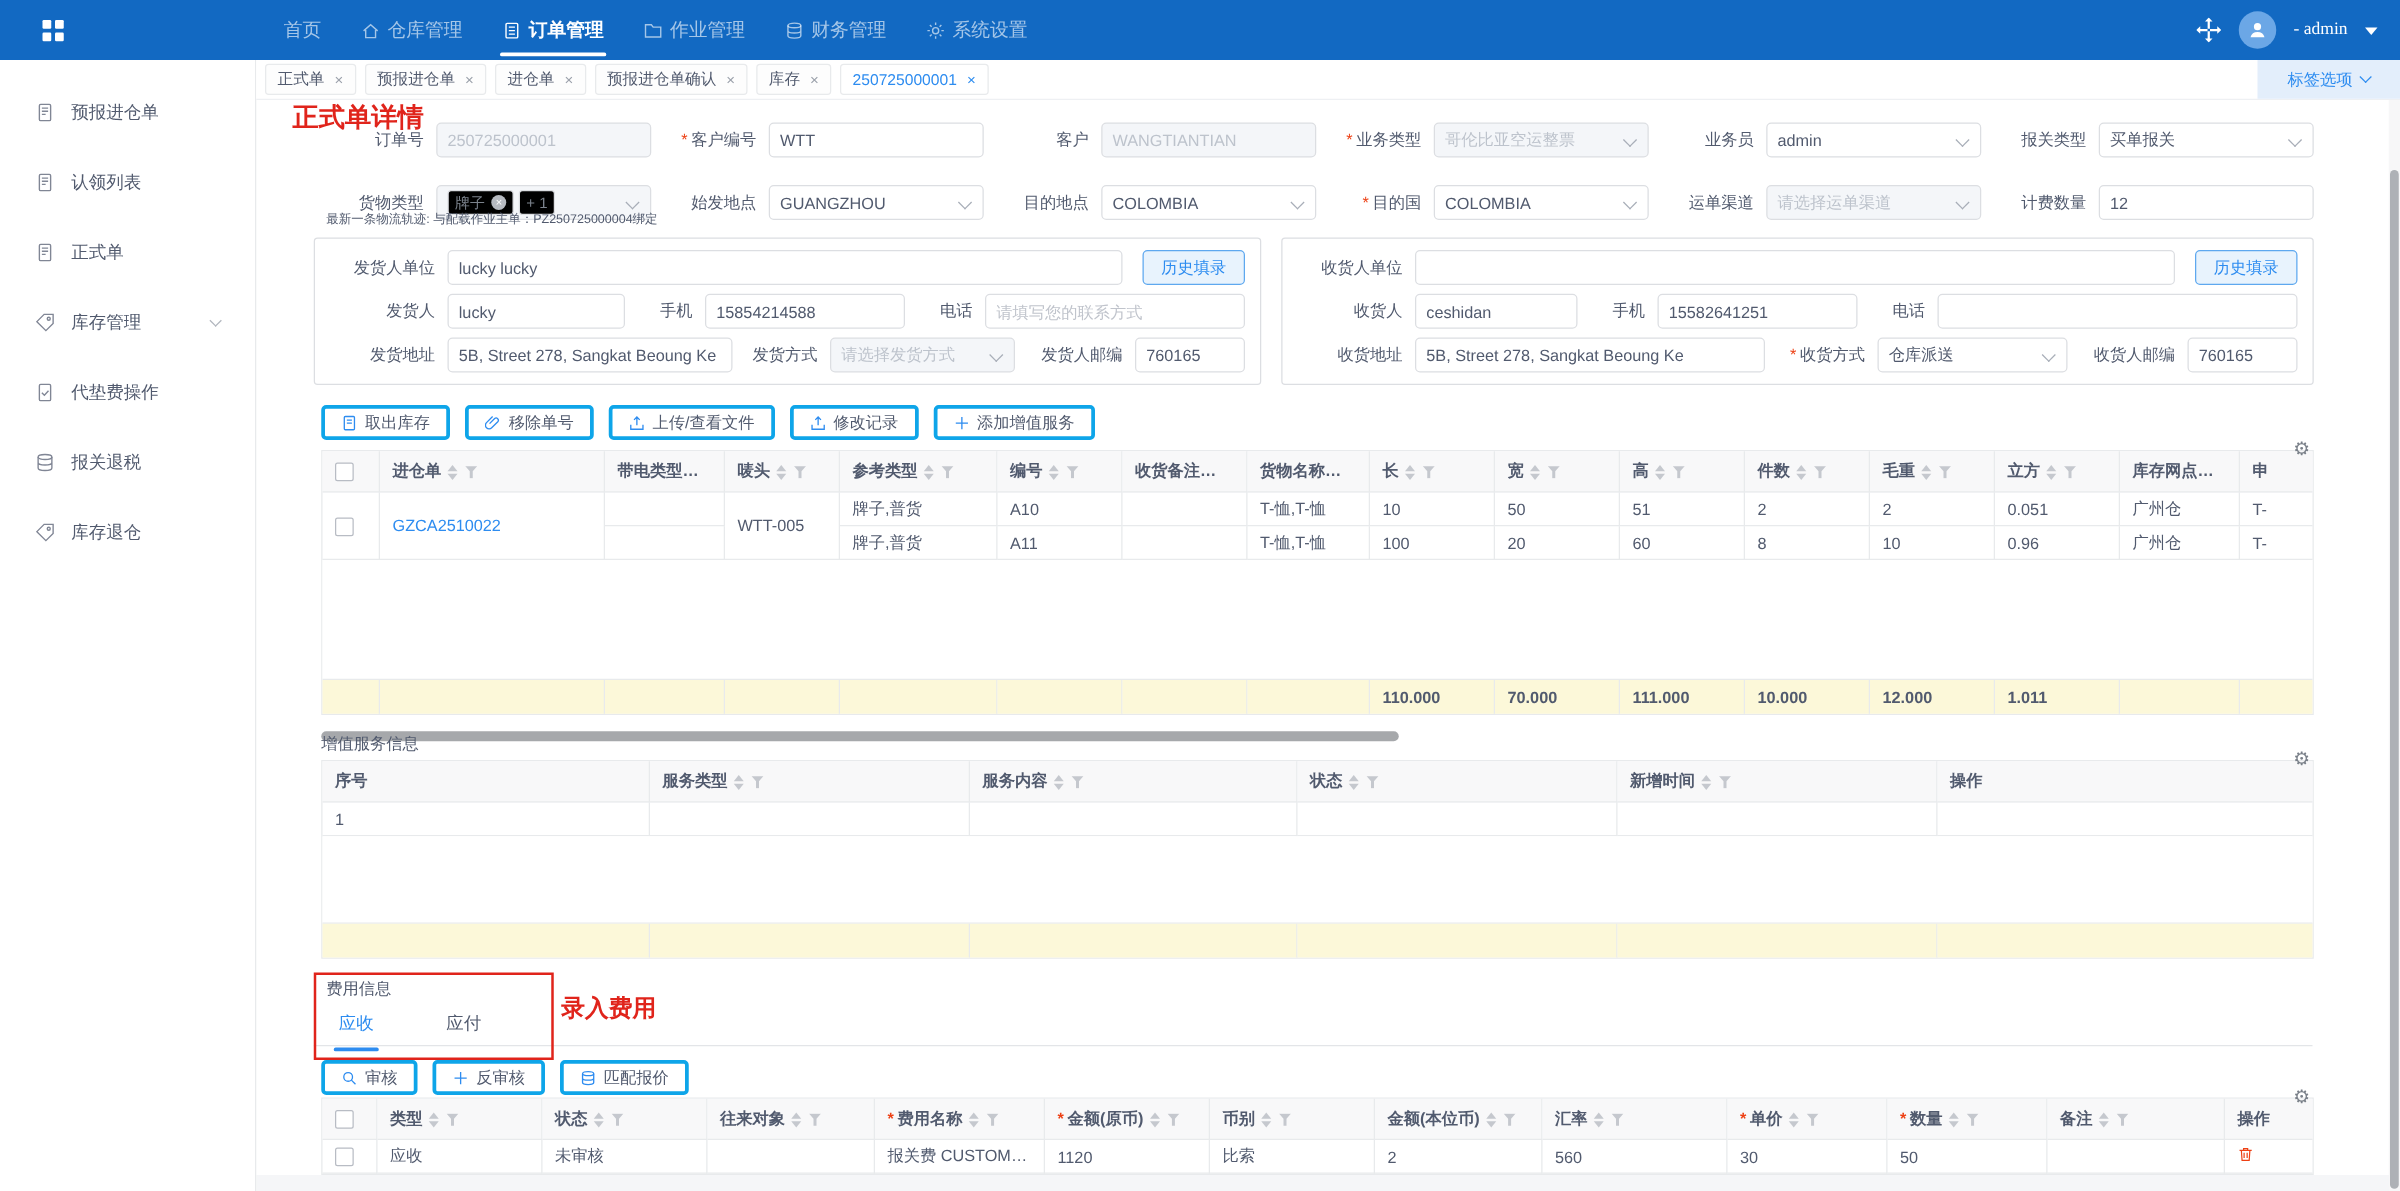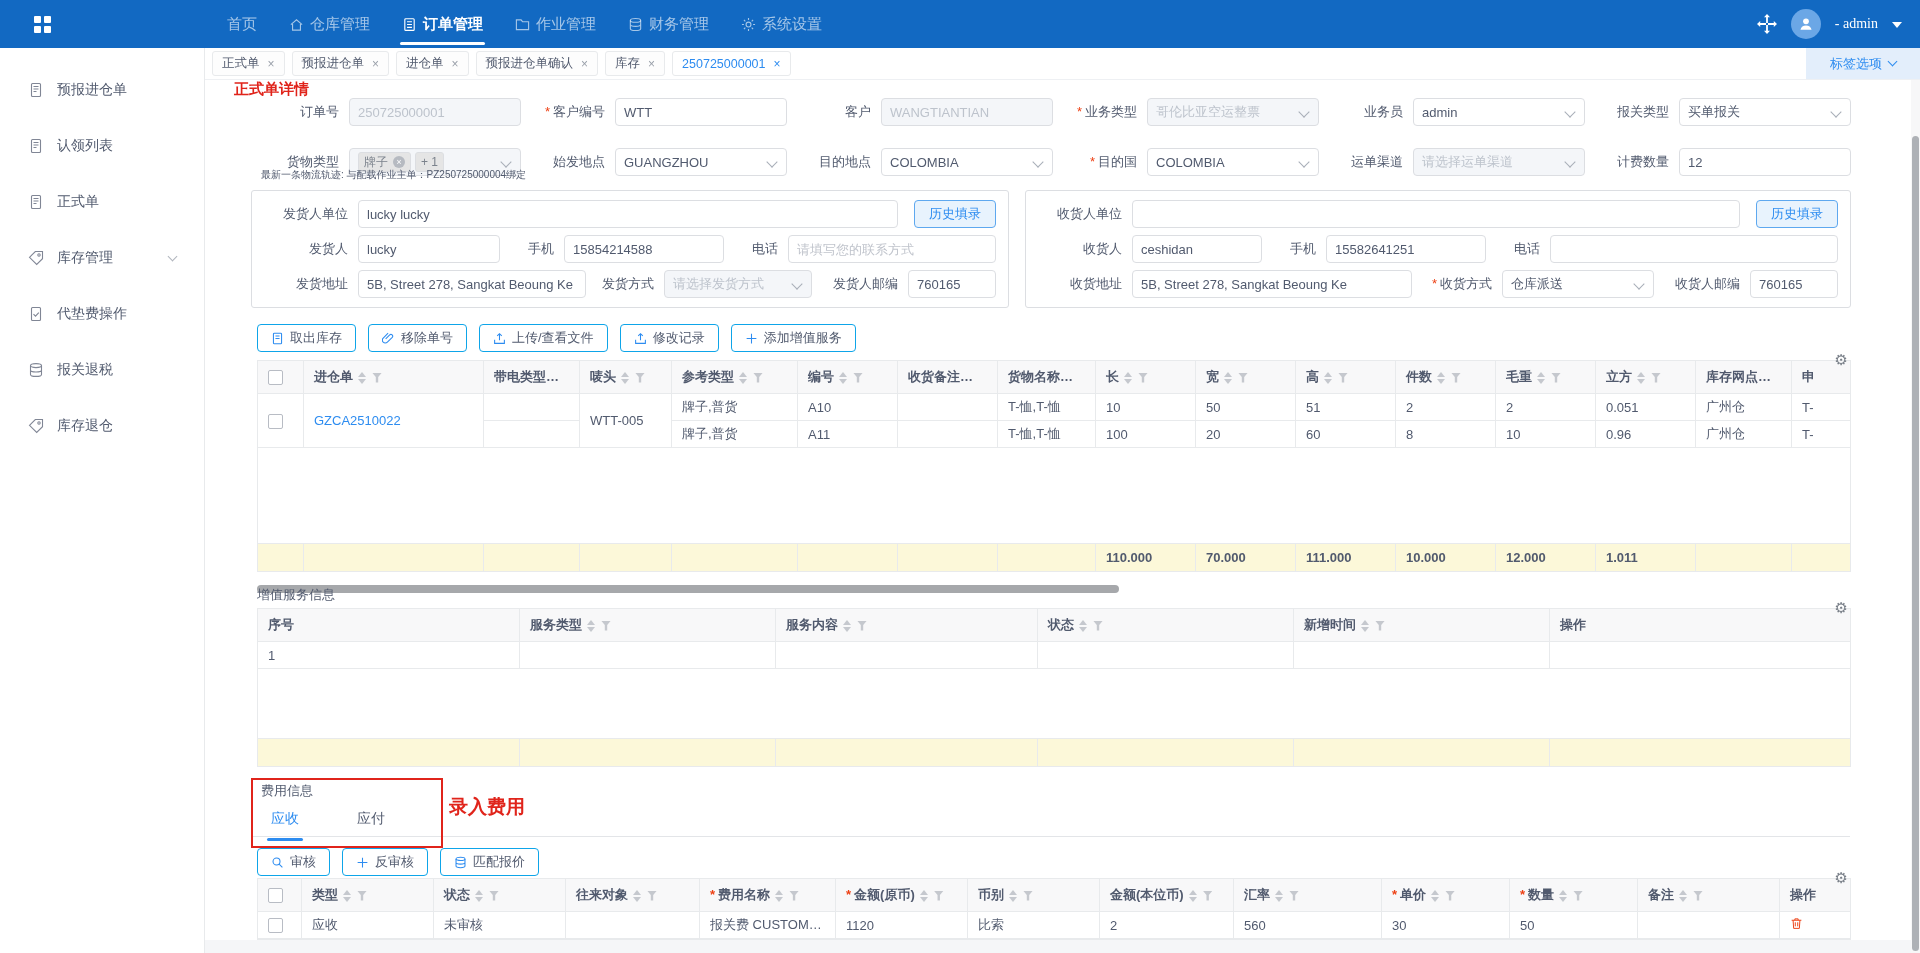--- a/index.html
+++ b/index.html
@@ -34,53 +34,53 @@
 
 .sidebar { position:absolute; top:48px; left:0; bottom:0; width:205px; background:#fff; border-right:1px solid #e8eaec; padding-top:14px; z-index:10; }
 .side-item { height:56px; display:flex; align-items:center; gap:13px; padding-left:28px; font-size:14px; color:#515a6e; cursor:pointer; }
 .side-item svg { stroke:#808695; fill:none; stroke-width:1.1; flex:none; }
 .schev { width:7px; height:7px; border-right:1.4px solid #b0b5bd; border-bottom:1.4px solid #b0b5bd; transform:rotate(45deg); margin-left:auto; margin-right:28px; margin-top:-3px; }
 
 
 .content { position:absolute; top:80px; left:205px; right:0; bottom:0; background:#fff; }
 
 .note-red { position:absolute; color:#e0241b; font-weight:bold; }
-.note-title { left:29px; top:0px; font-size:15px; }
+.note-title { left:29px; top:0px; font-size:21px; }
 .fee-note { left:244px; top:714px; font-size:19px; }
 .red-box { position:absolute; left:46px; top:698px; width:192px; height:70px; border:2px solid #e0241b; z-index:5; }
 
 
 .form { position:absolute; left:50px; top:18px; width:1598px; display:grid; grid-template-columns:repeat(6, 94px 172px); row-gap:22px; align-items:center; }
 .flabel { text-align:right; padding-right:10px; font-size:13px; color:#515a6e; white-space:nowrap; }
 .rq::before { content:"*"; color:#ed4014; margin-right:3px; }
 input { height:28px; width:100%; border:1px solid #dcdee2; border-radius:4px; padding:0 8px; font-size:13px; color:#515a6e; outline:none; background:#fff; font-family:inherit; }
 input::placeholder { color:#c0c4cc; }
 input.dis { background:#f4f6f9; color:#bdc3cc; }
 .sel { height:28px; border:1px solid #dcdee2; border-radius:4px; background:#fff; display:flex; align-items:center; padding:0 24px 0 8px; position:relative; font-size:13px; color:#515a6e; white-space:nowrap; overflow:hidden; }
 .sel::after { content:""; position:absolute; right:10px; top:9px; width:7px; height:7px; border-right:1.4px solid #a8aeb8; border-bottom:1.4px solid #a8aeb8; transform:rotate(45deg); }
 .sel.dis { background:#f4f6f9; color:#bdc3cc; }
 .sel .ph { color:#bdc3cc; }
-.sel .tag { display:flex; align-items:center; height:20px; background:#e5e5e5; border:1px solid #dcdee2; border-radius:3px; padding:0 5px; margin-right:4px; color:#7b828c; font-size:12px; }
+.sel .tag { display:flex; align-items:center; height:20px; background:#000000; border:1px solid #dcdee2; border-radius:3px; padding:0 5px; margin-right:4px; color:#7b828c; font-size:12px; }
 .tagx { width:12px; height:12px; border-radius:50%; background:#b6bac1; color:#fff; font-size:9px; line-height:12px; text-align:center; margin-left:5px; }
 .tagx::before { content:"×"; }
 
 .logi { position:absolute; left:56px; top:88px; font-size:10px; color:#515a6e; }
 
 
 .boxes { position:absolute; left:46px; top:110px; width:1600px; display:flex; gap:16px; }
 .pbox { border:1px solid #dcdee2; border-radius:3px; padding:9px 12px; height:118px; display:flex; flex-direction:column; justify-content:space-between; }
 .pbox.l { width:758px; } .pbox.r { flex:1; }
 .prow { display:flex; align-items:center; gap:6px; }
 .plabel { text-align:right; padding-right:4px; white-space:nowrap; color:#515a6e; }
 .w90 { width:88px; flex:none; } .w56 { width:52px; flex:none; } .w86 { width:84px; flex:none; }
 .hist-btn { flex:none; width:82px; height:28px; margin-left:10px; background:#e8f3fd; border:1px solid #5ea8ef; color:#2d8cf0; border-radius:4px; font-size:13px; display:flex; align-items:center; justify-content:center; cursor:pointer; }
 
 
 .toolbar { position:absolute; left:52px; top:244px; display:flex; gap:12px; }
-.btn { height:28px; display:inline-flex; align-items:center; gap:6px; padding:0 13px; background:#fff; border:1px solid #0ea5e9; border-radius:4px; font-size:13px; color:#515a6e; cursor:pointer; white-space:nowrap; }
+.btn { height:28px; display:inline-flex; align-items:center; gap:6px; padding:0 13px; background:#fff; border:3px solid #0ea5e9; border-radius:4px; font-size:13px; color:#515a6e; cursor:pointer; white-space:nowrap; }
 .btn svg { stroke:#2d8cf0; fill:none; stroke-width:1.3; flex:none; }
 
 
 .grid-block { position:absolute; left:52px; width:1594px; border:1px solid #e8eaec; background:#fff; }
 .orders-block { top:280px; }
 .vas-block { top:528px; }
 .fee-block { top:798px; }
 table { border-collapse:separate; border-spacing:0; table-layout:fixed; width:100%; }
 th,td { border-right:1px solid #e8eaec; border-bottom:1px solid #e8eaec; padding:0 10px; font-size:13px; text-align:left; white-space:nowrap; overflow:hidden; text-overflow:ellipsis; height:27px; color:#515a6e; }
 th { background:#f8f8f9; font-weight:bold; height:33px; }

